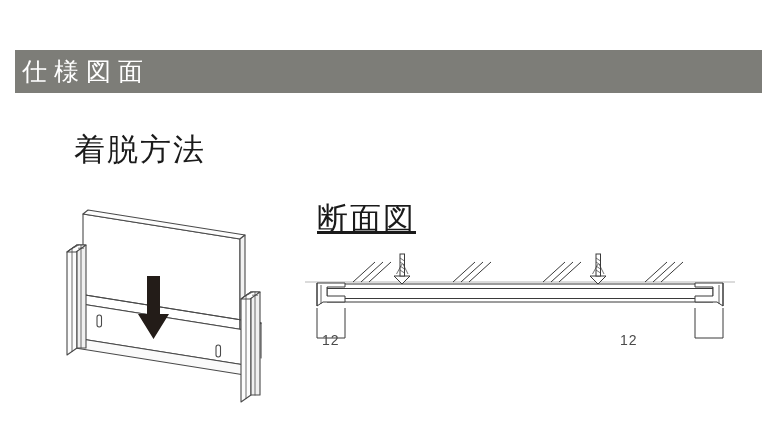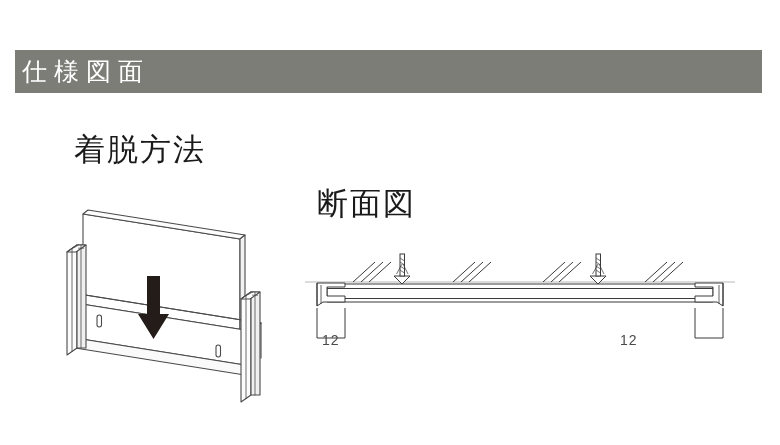--- a/index.html
+++ b/index.html
@@ -45,21 +45,21 @@
     position: absolute;
     font-size: 31px;
     letter-spacing: 2px;
     color: #1a1a1a;
     line-height: 1;
     white-space: nowrap;
     font-weight: 400;
     text-align: center;
   }
   #heading-attach { left: 74px; top: 134px; }
-  #heading-section { left: 317px; top: 188px; }
+  #heading-section { left: 317px; top: 203px; text-decoration: underline; }
 
   
   .figure {
     position: absolute;
   }
   #figure-attach {
     left: 55px;
     top: 198px;
     width: 240px;
     height: 205px;

